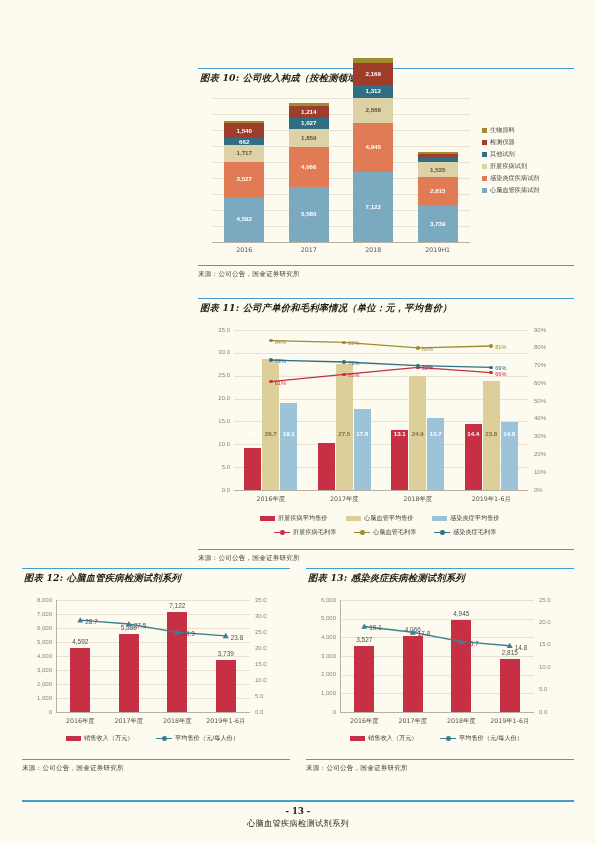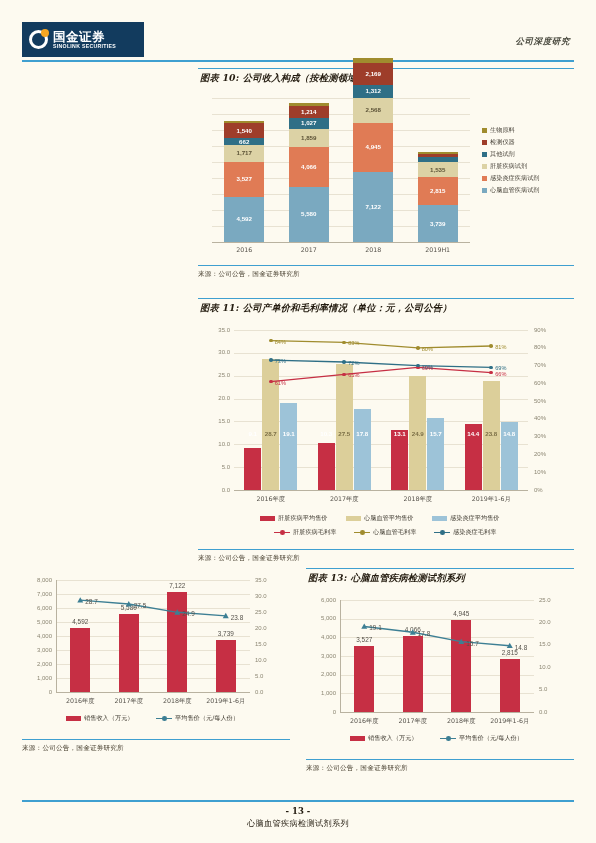--- a/index.html
+++ b/index.html
@@ -110,34 +110,20 @@
   .footer-note {
     position: absolute; left: 0; top: 818px; width: 596px; text-align: center;
     font-family: "DejaVu Serif", serif; font-size: 8.2px; color: #241c10; letter-spacing: 0.3px;
   }
 </style>
 </head>
 <body>
 
 <div class="page">
 
-  <div class="header">
-    <div class="logo-box">
-      <div class="logo-mark">
-        <div class="ring"></div>
-          <div class="dot"></div>
-      </div>
-      <div>
-        <div class="logo-text-cn">国金证券</div>
-        <div class="logo-text-en">SINOLINK SECURITIES</div>
-      </div>
-    </div>
-    <div class="header-right">公司深度研究</div>
-    <div class="header-rule"></div>
-  </div>
 
   <div class="exhibit" style="left:198px; top:68px; width:376px;">
     <div class="ex-title">图表 10: 公司收入构成（按检测领域，万元）</div>
     <div class="ex-body" style="height:178px;">
       <div class="plot" id="plot10">
           <div class="gridline" style="top:10px; left:14px; width:258px;"></div>
           <div class="gridline" style="top:26px; left:14px; width:258px;"></div>
           <div class="gridline" style="top:42px; left:14px; width:258px;"></div>
           <div class="gridline" style="top:58px; left:14px; width:258px;"></div>
           <div class="gridline" style="top:74px; left:14px; width:258px;"></div>
@@ -216,21 +202,21 @@
           <div class="legend-row" style="left:284px; top:98px;">
             <div class="lg-sq" style="background:#7aa9c0;"></div>
             <div>心脑血管疾病试剂</div>
           </div>
         </div>
     </div>
     <div class="ex-src">来源：公司公告，国金证券研究所</div>
   </div>
 
   <div class="exhibit" style="left:198px; top:298px; width:376px;">
-    <div class="ex-title">图表 11: 公司产单价和毛利率情况（单位：元，公司公告）</div>
+    <div class="ex-title">图表 11: 公司产单价和毛利率情况（单位：元，平均售价）</div>
     <div class="ex-body" style="height:232px;">
       <div class="plot" id="plot11">
           <div class="gridline" style="top:172px; left:36px; width:294px;"></div>
           <div class="tick-l" style="left:2px; top:168.5px; width:30px;">0.0</div>
           <div class="gridline" style="top:149.14285714285714px; left:36px; width:294px;"></div>
           <div class="tick-l" style="left:2px; top:145.64285714285714px; width:30px;">5.0</div>
           <div class="gridline" style="top:126.28571428571428px; left:36px; width:294px;"></div>
           <div class="tick-l" style="left:2px; top:122.78571428571428px; width:30px;">10.0</div>
           <div class="gridline" style="top:103.42857142857143px; left:36px; width:294px;"></div>
           <div class="tick-l" style="left:2px; top:99.92857142857143px; width:30px;">15.0</div>
@@ -333,20 +319,21 @@
           <div class="legend-row" style="left:236px; top:210px;">
             <div class="lg-line" style="background:#2f6f86;"></div>
             <div>感染炎症毛利率</div>
           </div>
         </div>
     </div>
     <div class="ex-src">来源：公司公告，国金证券研究所</div>
   </div>
 
   <div class="exhibit" style="left:22px; top:568px; width:268px;">
+    <div class="ex-title">图表 12: 心脑血管疾病检测试剂系列</div>
     <div class="ex-body" style="height:172px;">
       <div class="plot" id="plot12">
           <div class="gridline" style="top:124px; left:34px; width:194px;"></div>
           <div class="tick-l" style="left:2px; top:120.5px; width:28px;">0</div>
           <div class="gridline" style="top:110px; left:34px; width:194px;"></div>
           <div class="tick-l" style="left:2px; top:106.5px; width:28px;">1,000</div>
           <div class="gridline" style="top:96px; left:34px; width:194px;"></div>
           <div class="tick-l" style="left:2px; top:92.5px; width:28px;">2,000</div>
           <div class="gridline" style="top:82px; left:34px; width:194px;"></div>
           <div class="tick-l" style="left:2px; top:78.5px; width:28px;">3,000</div>
@@ -400,21 +387,21 @@
           <div class="legend-row" style="left:134px; top:146px;">
             <div class="lg-line" style="background:#3d7f94;"></div>
             <div>平均售价（元/每人份）</div>
           </div>
         </div>
     </div>
     <div class="ex-src">来源：公司公告，国金证券研究所</div>
   </div>
 
   <div class="exhibit" style="left:306px; top:568px; width:268px;">
-    <div class="ex-title">图表 13: 心脑血管疾病检测试剂系列</div>
+    <div class="ex-title">图表 13: 感染炎症疾病检测试剂系列</div>
     <div class="ex-body" style="height:172px;">
       <div class="plot" id="plot13">
           <div class="gridline" style="top:124px; left:34px; width:194px;"></div>
           <div class="tick-l" style="left:2px; top:120.5px; width:28px;">0</div>
           <div class="gridline" style="top:105.33333333333333px; left:34px; width:194px;"></div>
           <div class="tick-l" style="left:2px; top:101.83333333333333px; width:28px;">1,000</div>
           <div class="gridline" style="top:86.66666666666666px; left:34px; width:194px;"></div>
           <div class="tick-l" style="left:2px; top:83.16666666666666px; width:28px;">2,000</div>
           <div class="gridline" style="top:68px; left:34px; width:194px;"></div>
           <div class="tick-l" style="left:2px; top:64.5px; width:28px;">3,000</div>

